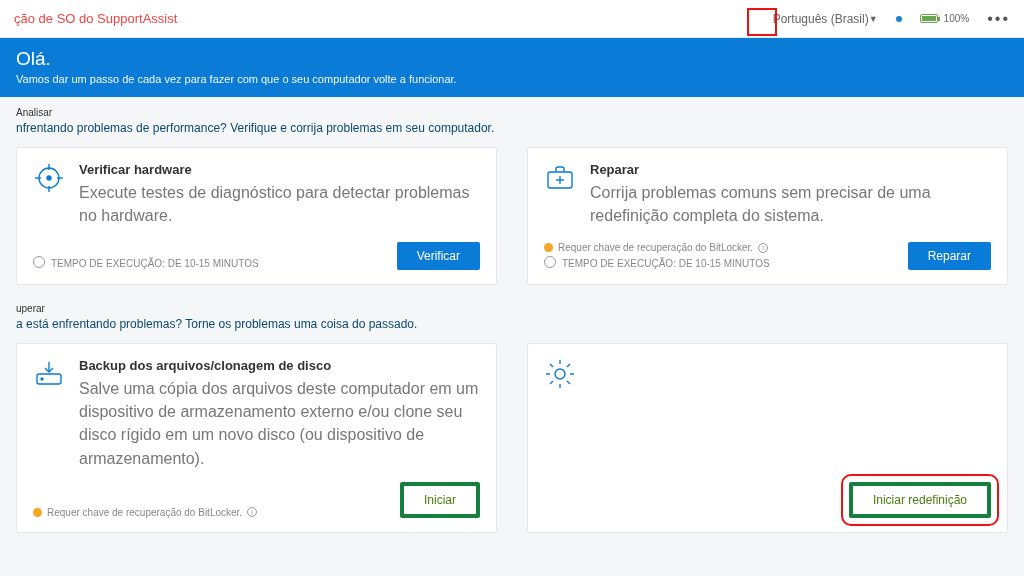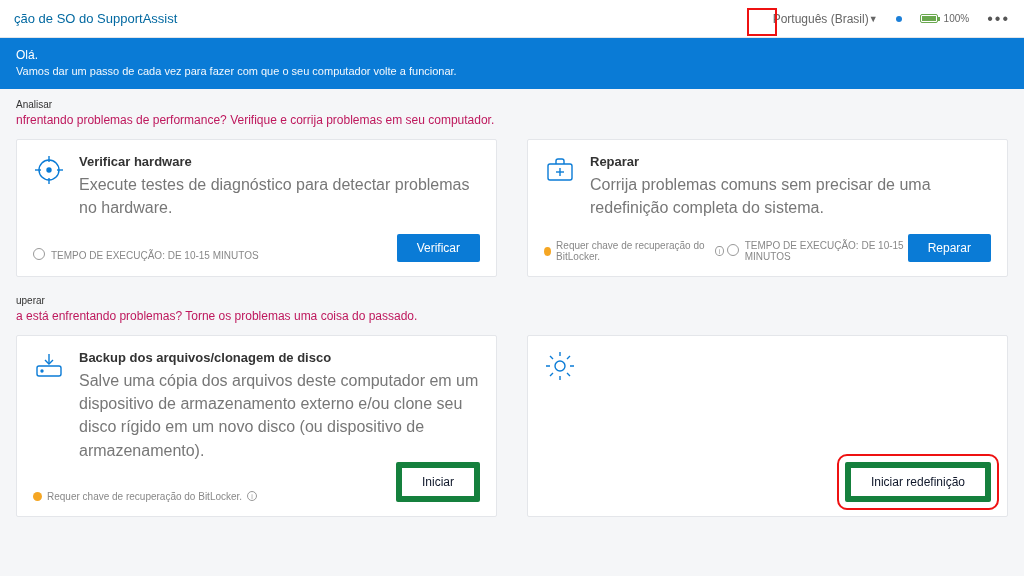--- a/index.html
+++ b/index.html
@@ -12,21 +12,21 @@
     overflow: hidden;
   }
   .topbar {
     height: 38px;
     background: #fff;
     display: flex;
     align-items: center;
     padding: 0 14px;
     border-bottom: 1px solid #e2e5e9;
   }
-  .topbar-title { font-size: 13px; color: #0369a1; }
+  .topbar-title { font-size: 13px; color: #ef4444; }
   .topbar-spacer { flex: 1; }
   .lang { font-size: 12px; color: #666; cursor: pointer; display: flex; align-items: center; gap: 0; }
   .lang .chev { font-size: 9px; }
   .status-dot {
     width: 6px; height: 6px; border-radius: 50%;
     background: #1b7fd8; margin: 0 18px;
   }
   .battery { display: flex; align-items: center; gap: 6px; font-size: 10px; color: #666; margin-right: 18px; }
   .battery-icon {
     width: 18px; height: 9px; border: 1.2px solid #6aa84f; border-radius: 2px; position: relative;
@@ -39,25 +39,25 @@
   }
   .more { font-size: 16px; color: #555; letter-spacing: 2px; cursor: pointer; }
   
   .redbox { position: absolute; border: 2px solid #e11; pointer-events: none; }
   .redbox.small { left: 747px; top: 8px; width: 30px; height: 28px; }
   .bluebar {
     background: #0a7bd6;
     color: #fff;
     padding: 10px 16px 12px;
   }
-  .bluebar h2 { font-size: 12px; font-weight: 400; margin-bottom: 3px; }
+  .bluebar h2 { font-size: 19px; font-weight: 400; margin-bottom: 3px; }
   .bluebar p { font-size: 11px; opacity: .95; }
   .content { padding: 10px 16px 0; }
   .section-h { font-size: 10px; color: #333; margin-bottom: 3px; }
-  .section-sub { font-size: 12px; color: #be185d; margin-bottom: 12px; }
+  .section-sub { font-size: 12px; color: #0c4a6e; margin-bottom: 12px; }
   .cards { display: flex; gap: 30px; margin-bottom: 18px; }
   .card {
     flex: 1;
     background: #fff;
     border: 1px solid #e4e6ea;
     border-radius: 2px;
     padding: 14px 16px 14px;
     display: flex;
     flex-direction: column;
     position: relative;
@@ -66,41 +66,42 @@
   .card-top { display: flex; gap: 14px; }
   .card-icon { width: 32px; height: 32px; flex-shrink: 0; color: #0a7bd6; }
   .card-title { font-size: 13px; font-weight: 600; color: #333; margin-bottom: 4px; }
   .card-desc { font-size: 16px; color: #777; line-height: 1.45; }
   .card-footer {
     margin-top: auto;
     display: flex;
     align-items: flex-end;
     justify-content: space-between;
   }
-  .meta { font-size: 10px; color: #888; display:flex; flex-direction:row; gap:3px; }
+  .meta { font-size: 10px; color: #888; display:flex; flex-direction:column; gap:3px; }
   .meta .row { display:flex; align-items:center; gap:5px; }
   .meta .clock::before {
     content:""; display:inline-block; width:10px; height:10px; border:1px solid #999; border-radius:50%;
     margin-right:1px; position:relative;
   }
   .warn { width:9px; height:9px; border-radius:50%; background:#f5a623; display:inline-block; }
   .info-circ { width:10px; height:10px; border:1px solid #999; border-radius:50%; display:inline-flex; align-items:center; justify-content:center; font-size:7px; color:#999; }
   .btn {
     background: #0a7bd6;
     color: #fff;
     border: none;
     font-size: 12px;
     padding: 7px 20px;
     border-radius: 2px;
     cursor: pointer;
   }
   .btn.outline {
     background: #fff;
-    color: #0f172a;
-    border: 6px solid #15803d;
+    color: #4d7c0f;
+    border: 4px solid #15803d;
+    margin-top: 12px;
   }
   .btn.outline.red-hl {
     outline: 2px solid #e11;
     outline-offset: 6px;
   }
   svg { display:block; }
 </style>
 </head>
 <body>
 

